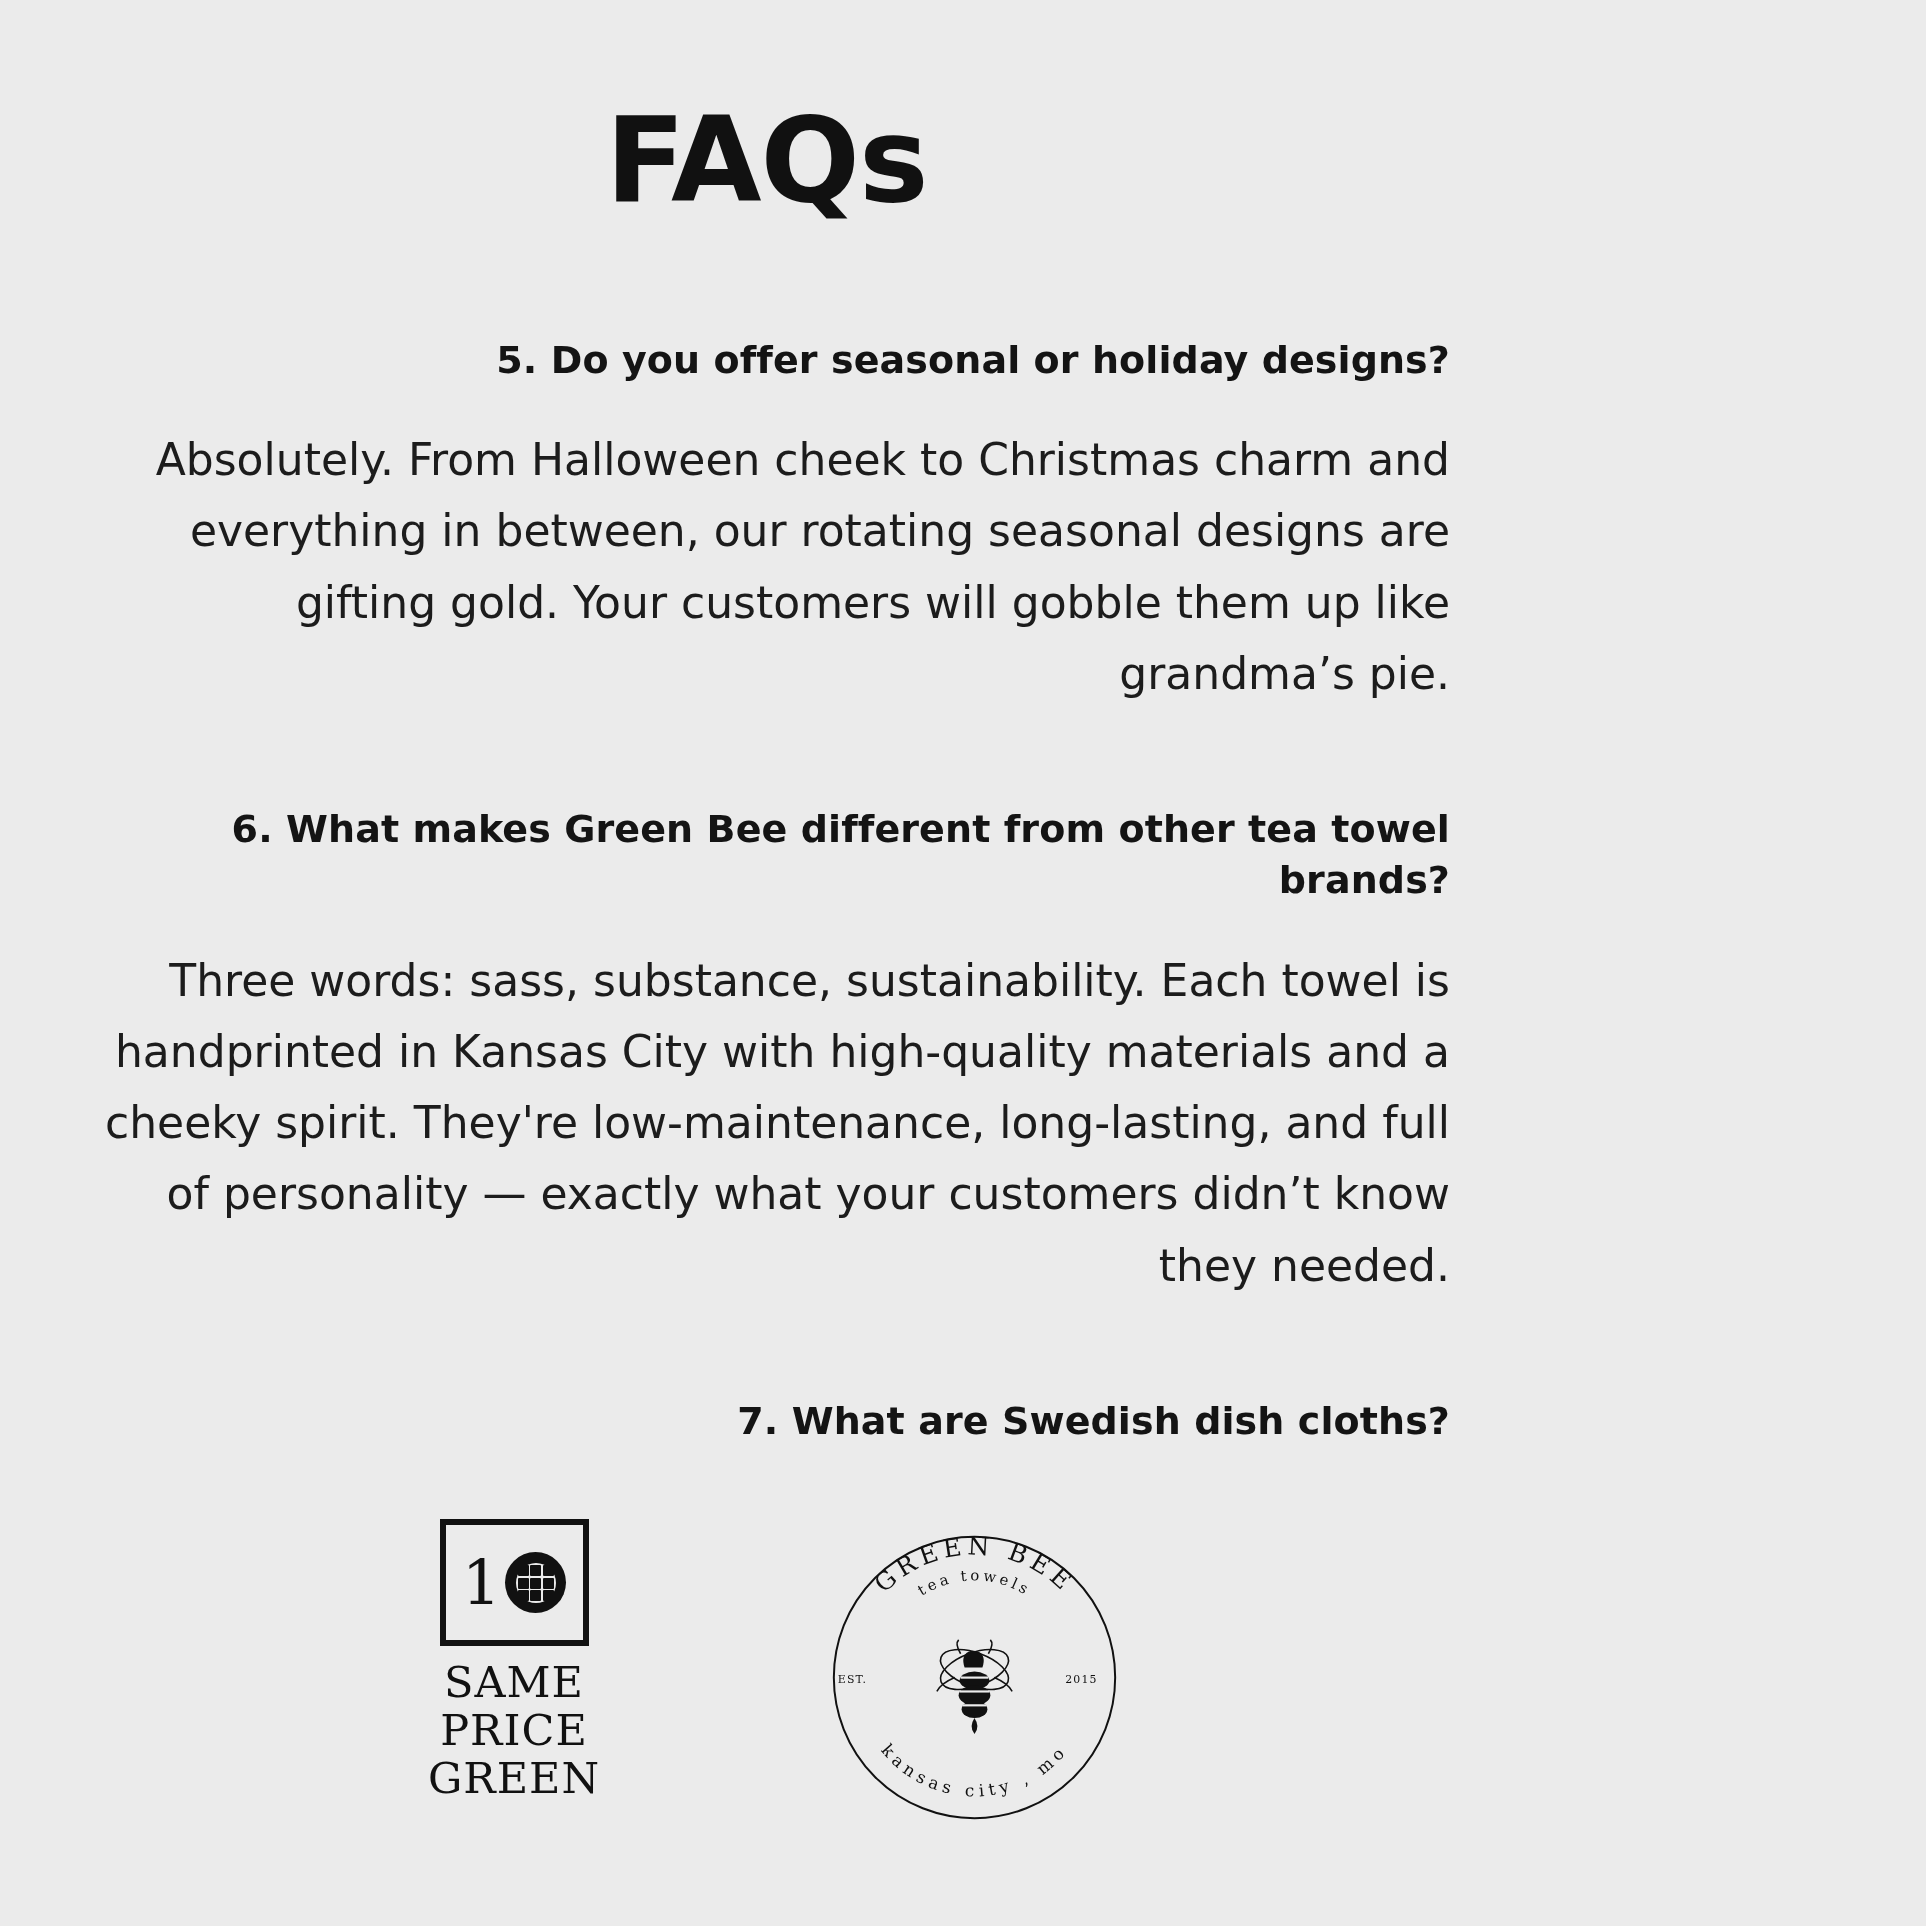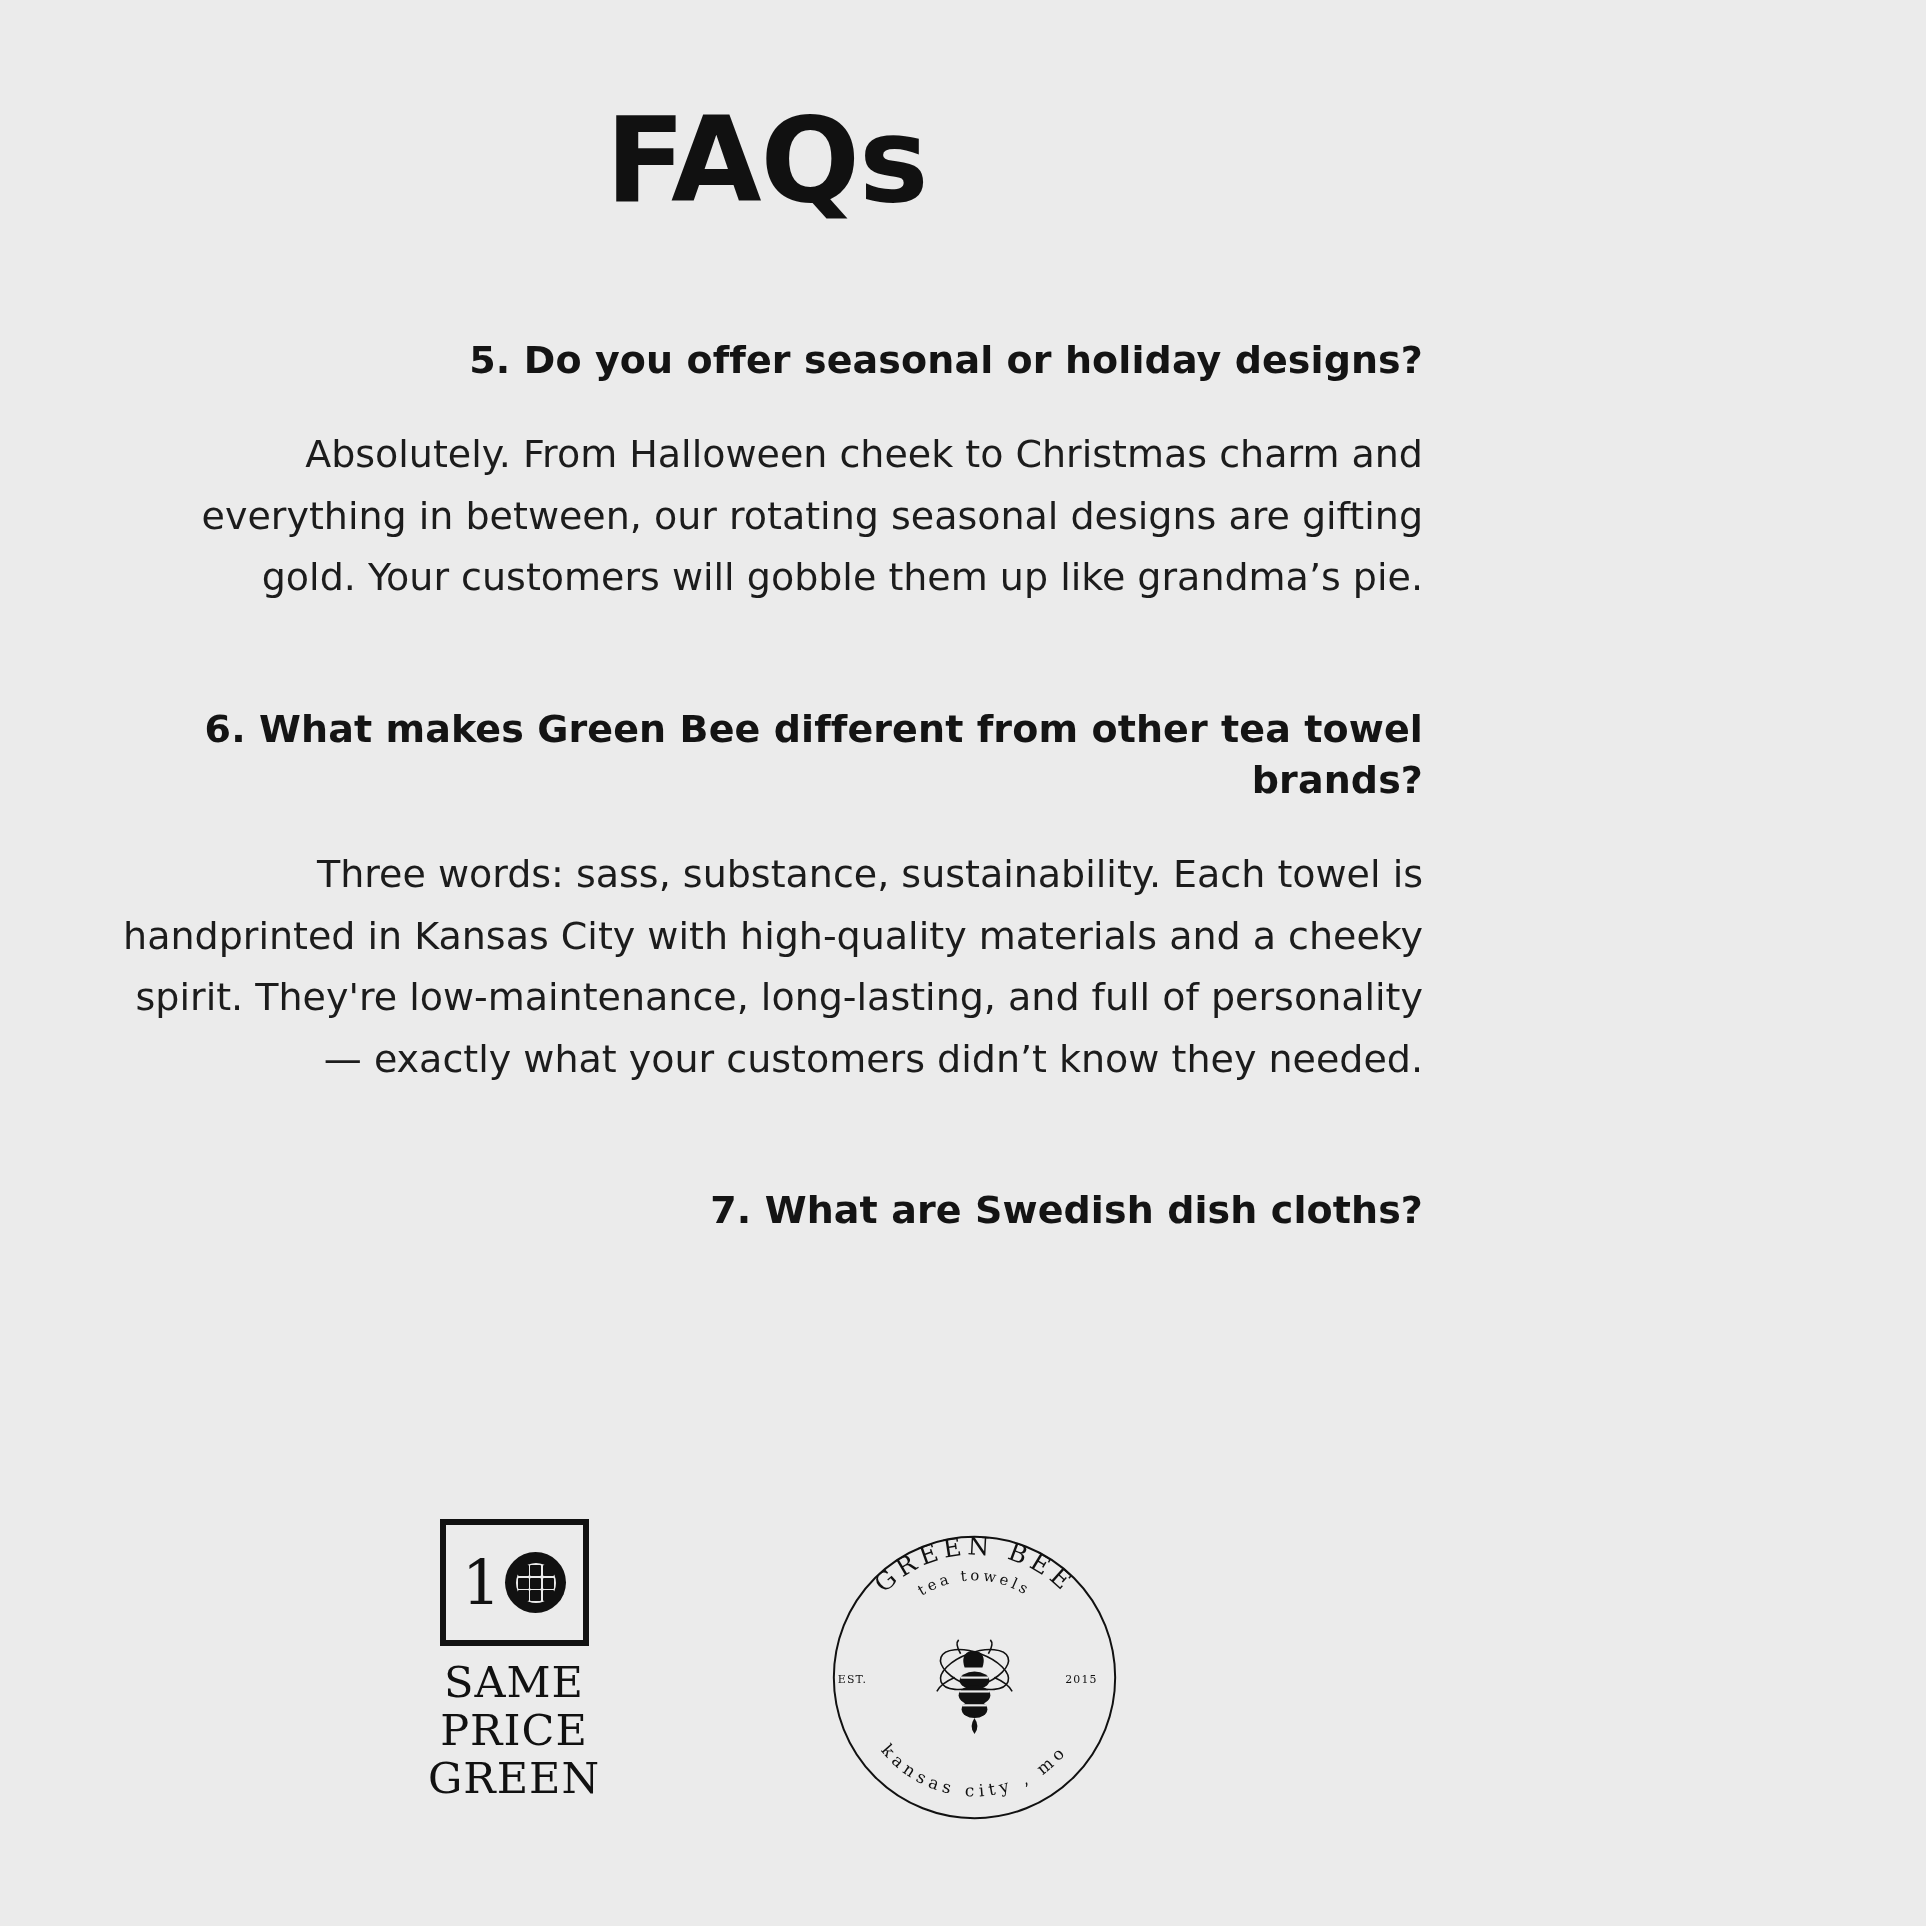--- a/index.html
+++ b/index.html
@@ -12,21 +12,21 @@
     background: #ebebeb;
     font-family: "DejaVu Sans", "Liberation Sans", sans-serif;
     color: #1a1a1a;
     overflow: hidden;
   }
   .page {
     position: relative;
     width: 1533px;
     height: 1927px;
     box-sizing: border-box;
-    padding: 0 110px;
+    padding: 0 83px;
   }
   .page-title {
     text-align: center;
     font-size: 117px;
     font-weight: 700;
     letter-spacing: -1px;
     margin: 0;
     padding-top: 97px;
     line-height: 1.1;
     color: #111;
@@ -40,21 +40,21 @@
   }
   .faq-q {
     font-size: 38px;
     font-weight: 700;
     line-height: 1.35;
     margin: 0 0 38px 0;
     color: #141414;
     letter-spacing: 0.1px;
   }
   .faq-a {
-    font-size: 38px;
+    font-size: 44px;
     font-weight: 400;
     line-height: 1.62;
     margin: 0;
     color: #1c1c1c;
     max-width: 1554px;
   }
   .faq-item.q6 .faq-a { max-width: 1564px; }
   .faq-item.q7 { margin-bottom: 0; }
 
   .logos {

